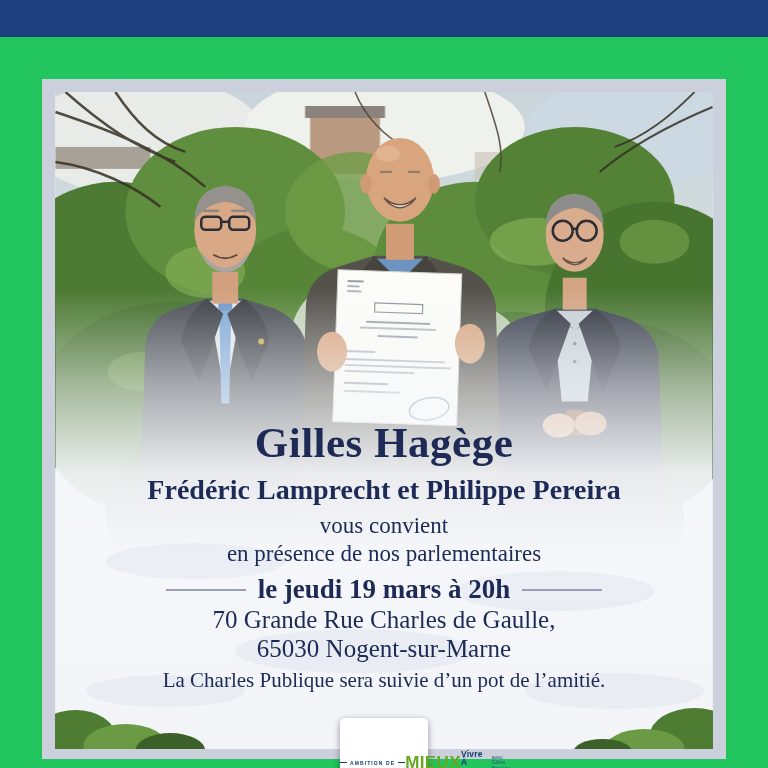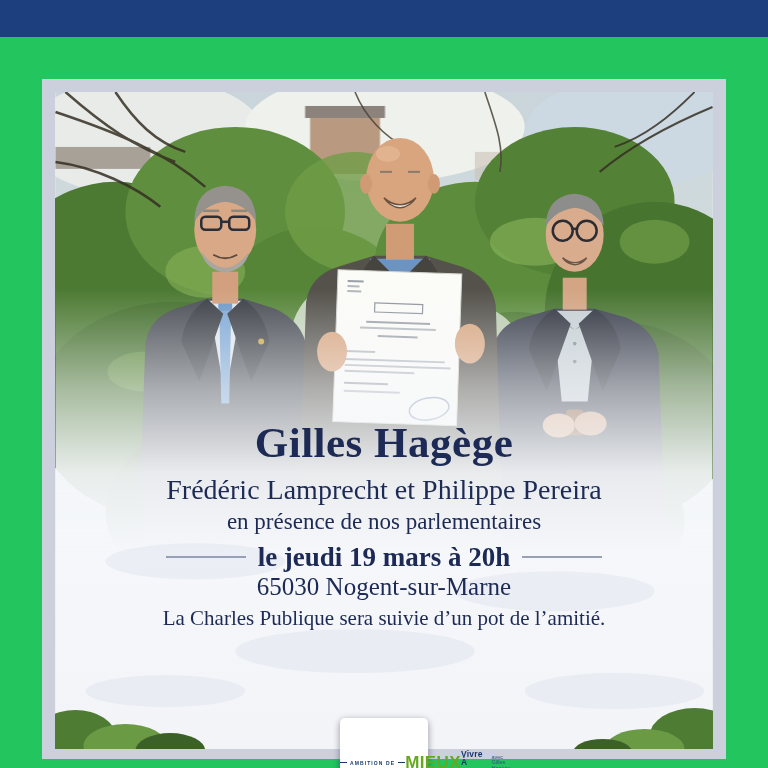--- a/index.html
+++ b/index.html
@@ -5,21 +5,21 @@
   html,body{margin:0;padding:0;background:#1e3f7e;}
   .poster{position:relative;width:768px;height:768px;background:#22c55e;overflow:hidden;
           font-family:"Liberation Serif", serif;margin-top:37px;}
   .frame{position:absolute;left:42px;top:42px;width:684px;height:680px;background:#ccd0dc;}
   .photo{position:absolute;left:55px;top:55px;width:658px;height:657px;overflow:hidden;background:#dfe6e4;}
   .photo svg{display:block;width:100%;height:100%;}
 
   
   .caption{position:absolute;left:56px;right:56px;top:384px;text-align:center;color:#1c2a55;z-index:5;}
   .t-title{font-size:43px;font-weight:bold;line-height:1.0;letter-spacing:.5px;}
-  .t-names{font-size:28px;font-weight:normal;margin-top:11px;line-height:1.1;}
+  .t-names{font-size:28px;font-weight:bold;margin-top:11px;line-height:1.1;}
   .t-invite{font-size:23px;margin-top:7px;line-height:1.1;}
   .t-presence{font-size:23px;margin-top:3px;line-height:1.1;text-align:center;}
   .t-date-row{display:flex;align-items:center;justify-content:center;gap:12px;margin-top:9px;text-align:center;}
   .t-date{font-size:27px;font-weight:bold;line-height:1.05;}
   .rule{height:2px;background:#97a0b4;width:80px;}
   .t-addr1{font-size:25px;margin-top:8px;line-height:1.08;}
   .t-addr{font-size:25px;margin-top:2px;line-height:1.08;}
   .t-footer{font-size:21px;margin-top:7px;line-height:1.1;}
 
   
@@ -207,26 +207,28 @@
         <ellipse cx="640" cy="645" rx="45" ry="28" fill="#4f7c33"></ellipse>
         <ellipse cx="590" cy="658" rx="40" ry="20" fill="#6a9a44"></ellipse>
         <ellipse cx="548" cy="662" rx="30" ry="14" fill="#3c6128"></ellipse>
       </g>
     </svg>
   </div>
 
   <div class="caption">
     <div class="t-title">Gilles Hagège</div>
     <div class="t-names">Frédéric Lamprecht et Philippe Pereira</div>
+    <div class="t-invite">vous convient</div>
     <div class="t-presence">en présence de nos parlementaires</div>
     <div class="t-date-row">
       <span class="rule"></span>
       <span class="t-date">le jeudi 19 mars à 20h</span>
       <span class="rule"></span>
     </div>
+    <div class="t-addr">70 Grande Rue Charles de Gaulle,</div>
     <div class="t-addr">65030 Nogent-sur-Marne</div>
     <div class="t-footer">La Charles Publique sera suivie d’un pot de l’amitié.</div>
   </div>
 
   <div class="logo-card">
     <svg width="42" height="20" viewBox="0 0 42 20">
       <rect x="19.5" y="0" width="3" height="3" fill="#173a6d"></rect>
       <path d="M21,1 L40,9 L2,9 Z" fill="#173a6d"></path>
       <path d="M21,2 L21,8 M13,5 L13,8.5 M29,5 L29,8.5" stroke="#5e7ba5" stroke-width="1"></path>
       <rect x="2" y="9.5" width="38" height="1.6" fill="#173a6d"></rect>

